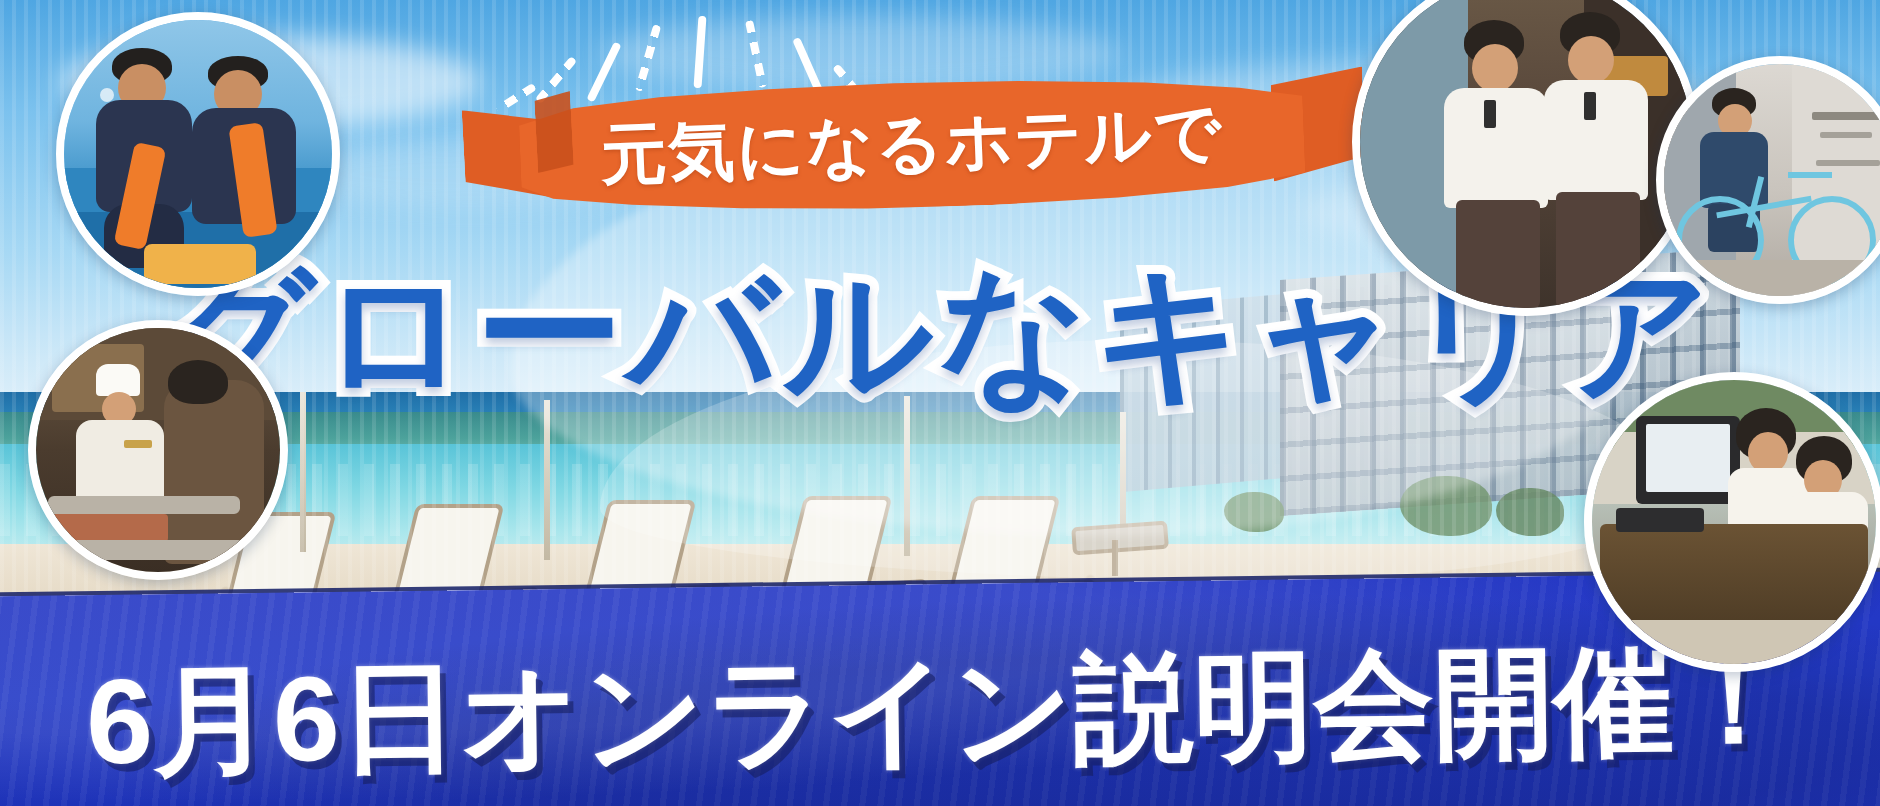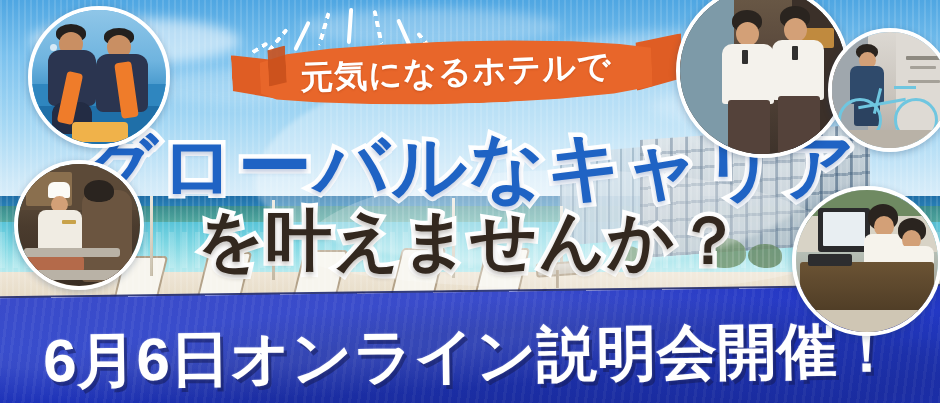--- a/index.html
+++ b/index.html
@@ -359,21 +359,20 @@
 
   <div class="ribbon-wrap">
     <div class="ribbon-tail-l"></div>
     <div class="ribbon-tail-r"></div>
     <div class="ribbon-main"></div>
     <div class="ribbon-fold-l"></div>
     <div class="ribbon-text">元気になるホテルで</div>
   </div>
 
   <div class="headline1">グローバルなキャリア</div>
-  <div class="headline2">を叶えませんか？</div>
   <div class="banner-text">6月6日オンライン説明会開催！</div>
 
   <div class="photo ph1">
     <div class="ph-inner">
       <div style="position:absolute;left:0;top:74px;width:100%;height:24px;background:#2f86bf;"></div>
       <div style="position:absolute;left:0;top:96px;width:100%;height:38px;background:#1f6fa8;"></div>
       <div class="whair" style="left:24px;top:14px;width:30px;height:18px;"></div>
       <div class="wface" style="left:27px;top:22px;width:24px;height:24px;"></div>
       <div class="wsuit" style="left:16px;top:40px;width:48px;height:56px;"></div>
       <div class="wsuit" style="left:20px;top:92px;width:40px;height:32px;background:#232c44;"></div>

